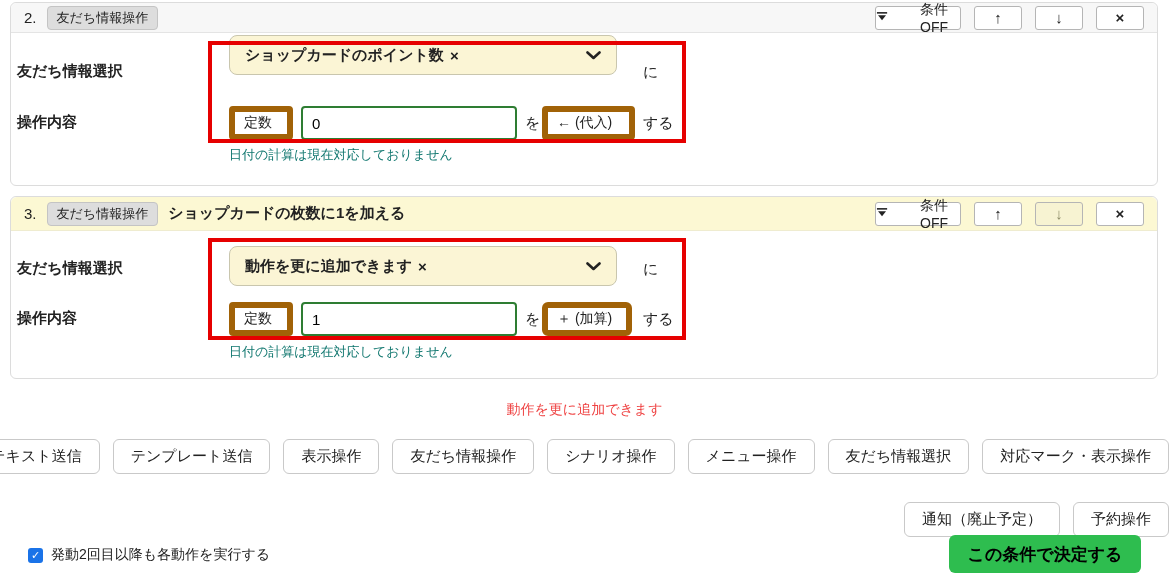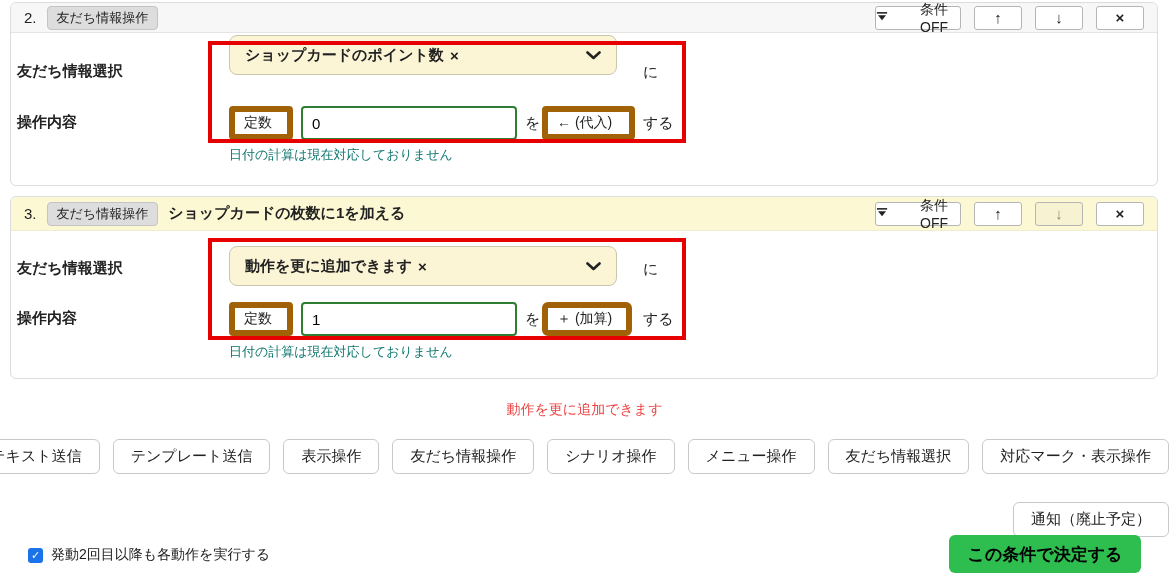--- a/index.html
+++ b/index.html
@@ -257,20 +257,21 @@
   <button class="action-btn">表示操作</button>
   <button class="action-btn">友だち情報操作</button>
   <button class="action-btn">シナリオ操作</button>
   <button class="action-btn">メニュー操作</button>
   <button class="action-btn">友だち情報選択</button>
   <button class="action-btn">対応マーク・表示操作</button>
 </div>
 
 <div class="btn-row" id="btn-row2">
   <button class="action-btn">通知（廃止予定）</button>
+  <button class="action-btn">予約操作</button>
 </div>
 
 <div class="footer-check">
   <span class="checkbox">
       <span>✓</span>
     </span>
   <span>発動2回目以降も各動作を実行する</span>
 </div>
 
 <button class="submit-btn">この条件で決定する</button>

